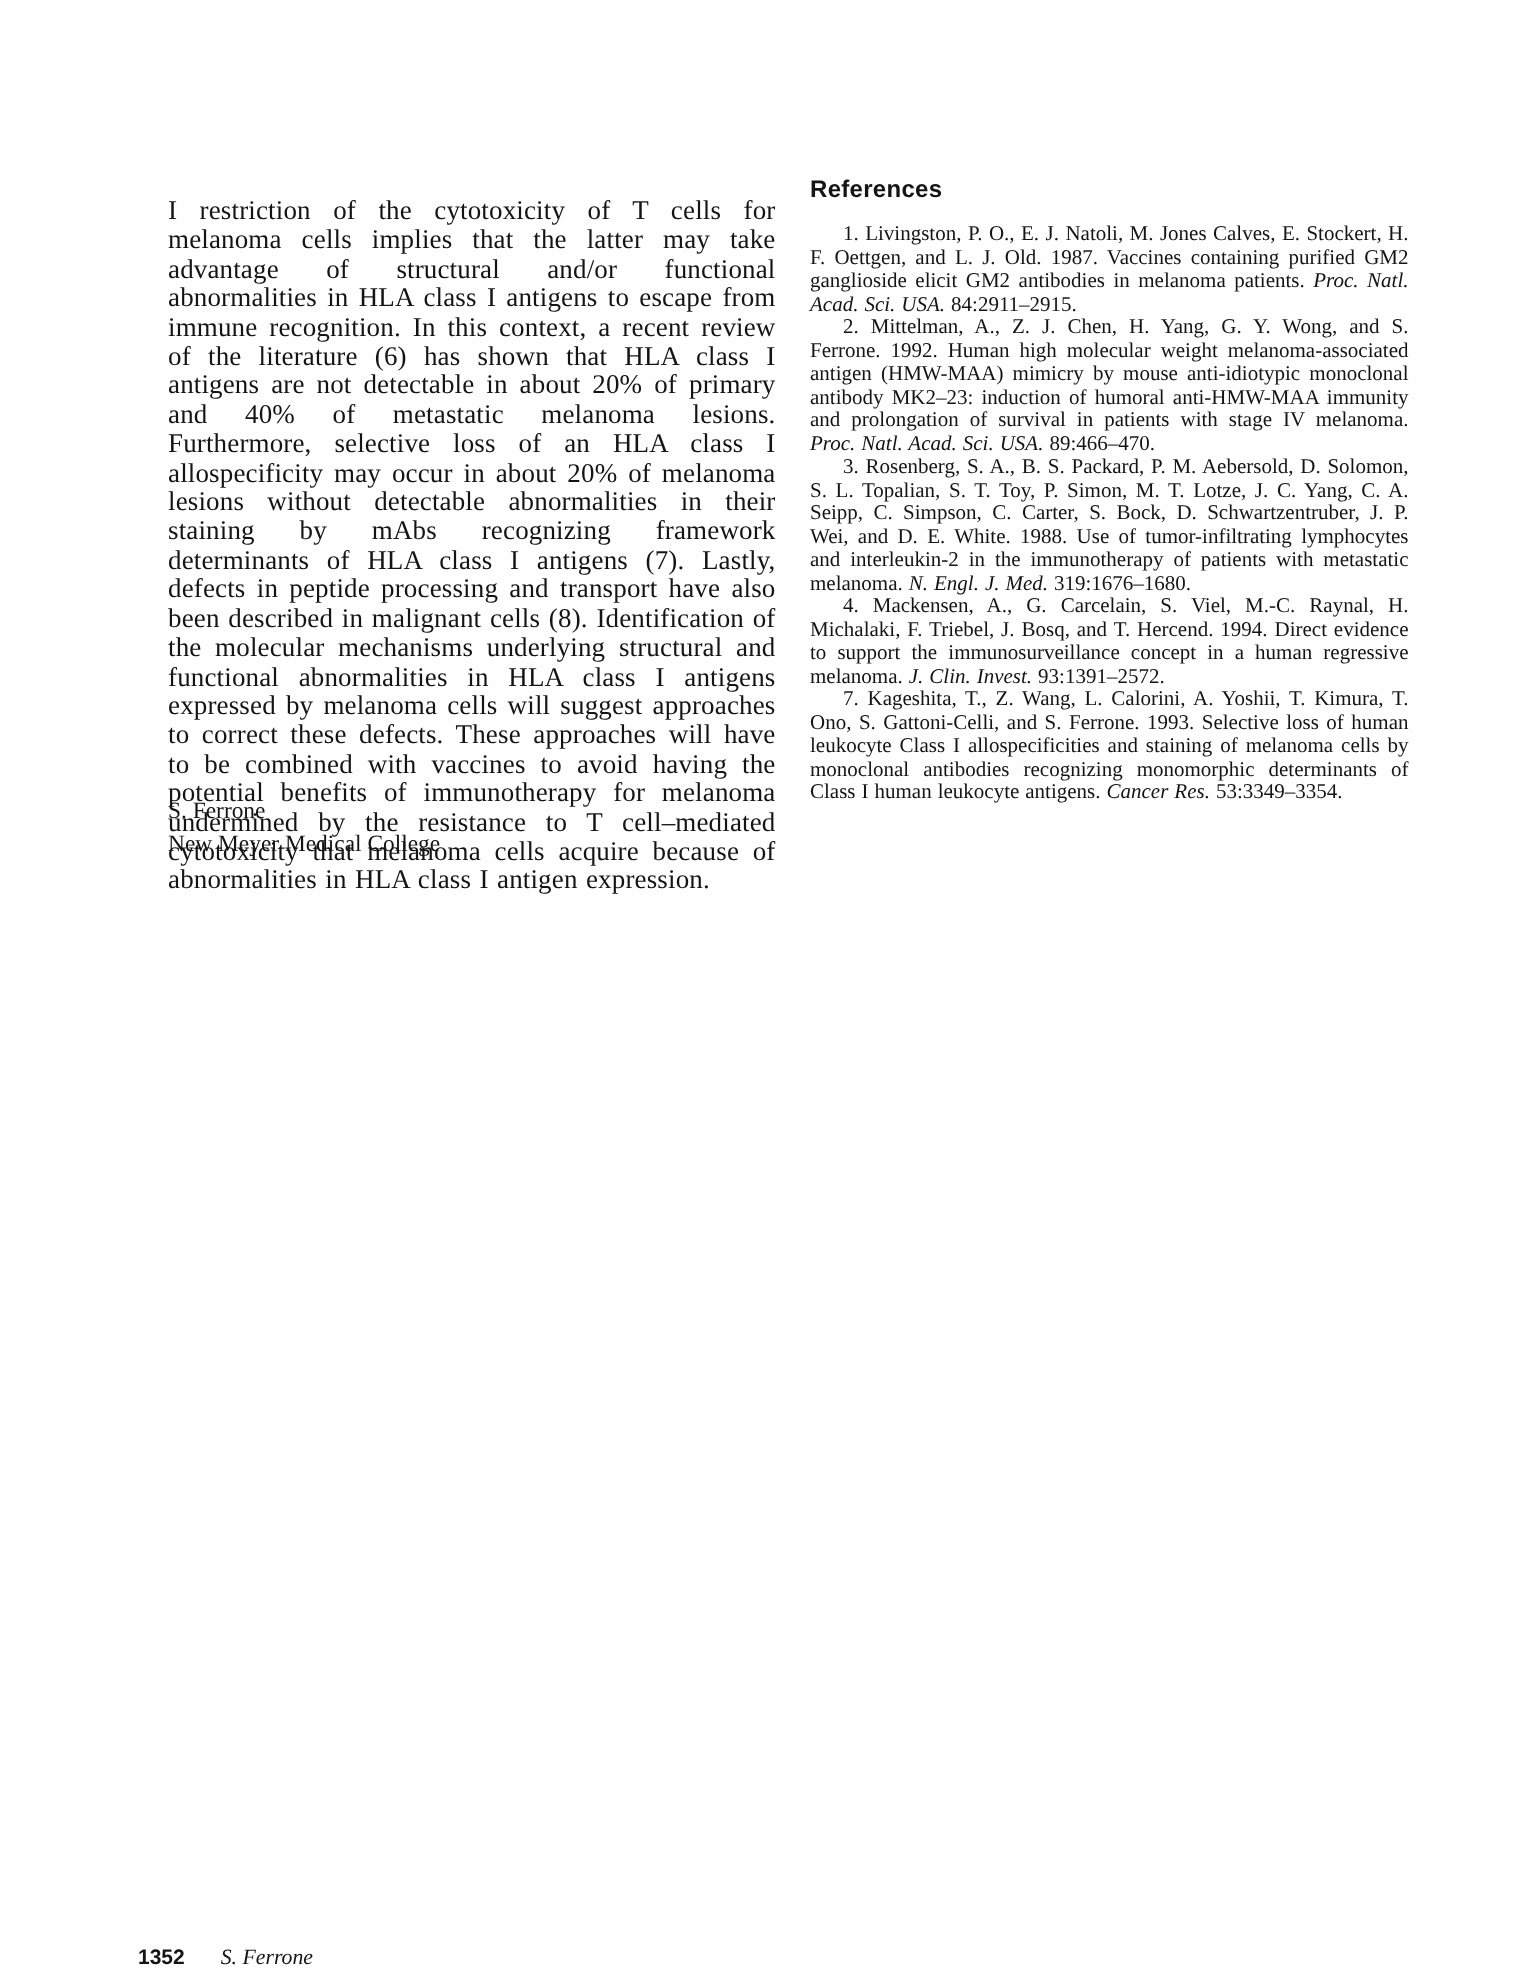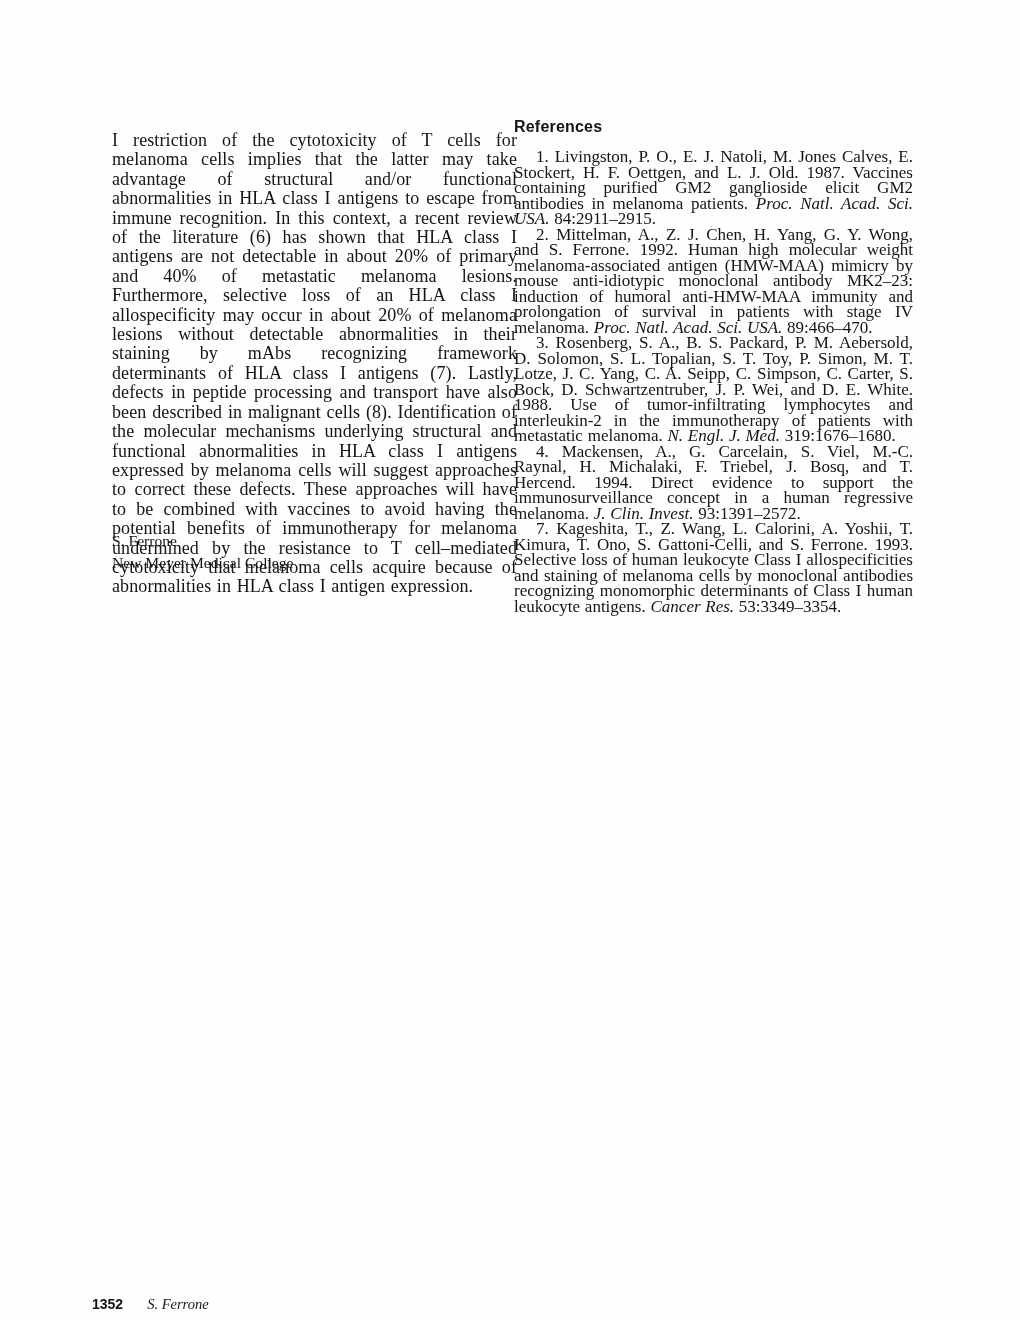--- a/index.html
+++ b/index.html
@@ -33,34 +33,34 @@
   }
   .signature {
     position: absolute;
     left: 112px;
     top: 530px;
     font-size: 15.6px;
     line-height: 22px;
   }
   .right-col {
     position: absolute;
-    left: 514px;
+    left: 540px;
     top: 118px;
     width: 399px;
   }
   .refs-heading {
     font-family: "Liberation Sans", sans-serif;
     font-weight: bold;
     font-size: 16px;
     line-height: 18px;
     margin-bottom: 13px;
     letter-spacing: 0.2px;
   }
   .references p.ref {
-    font-size: 17px;
+    font-size: 14px;
     line-height: 15.5px;
     text-align: justify;
     text-indent: 22px;
     word-spacing: 0.5px;
   }
   .references .it { font-style: italic; }
   .footer {
     position: absolute;
     left: 92px;
     top: 1296px;

